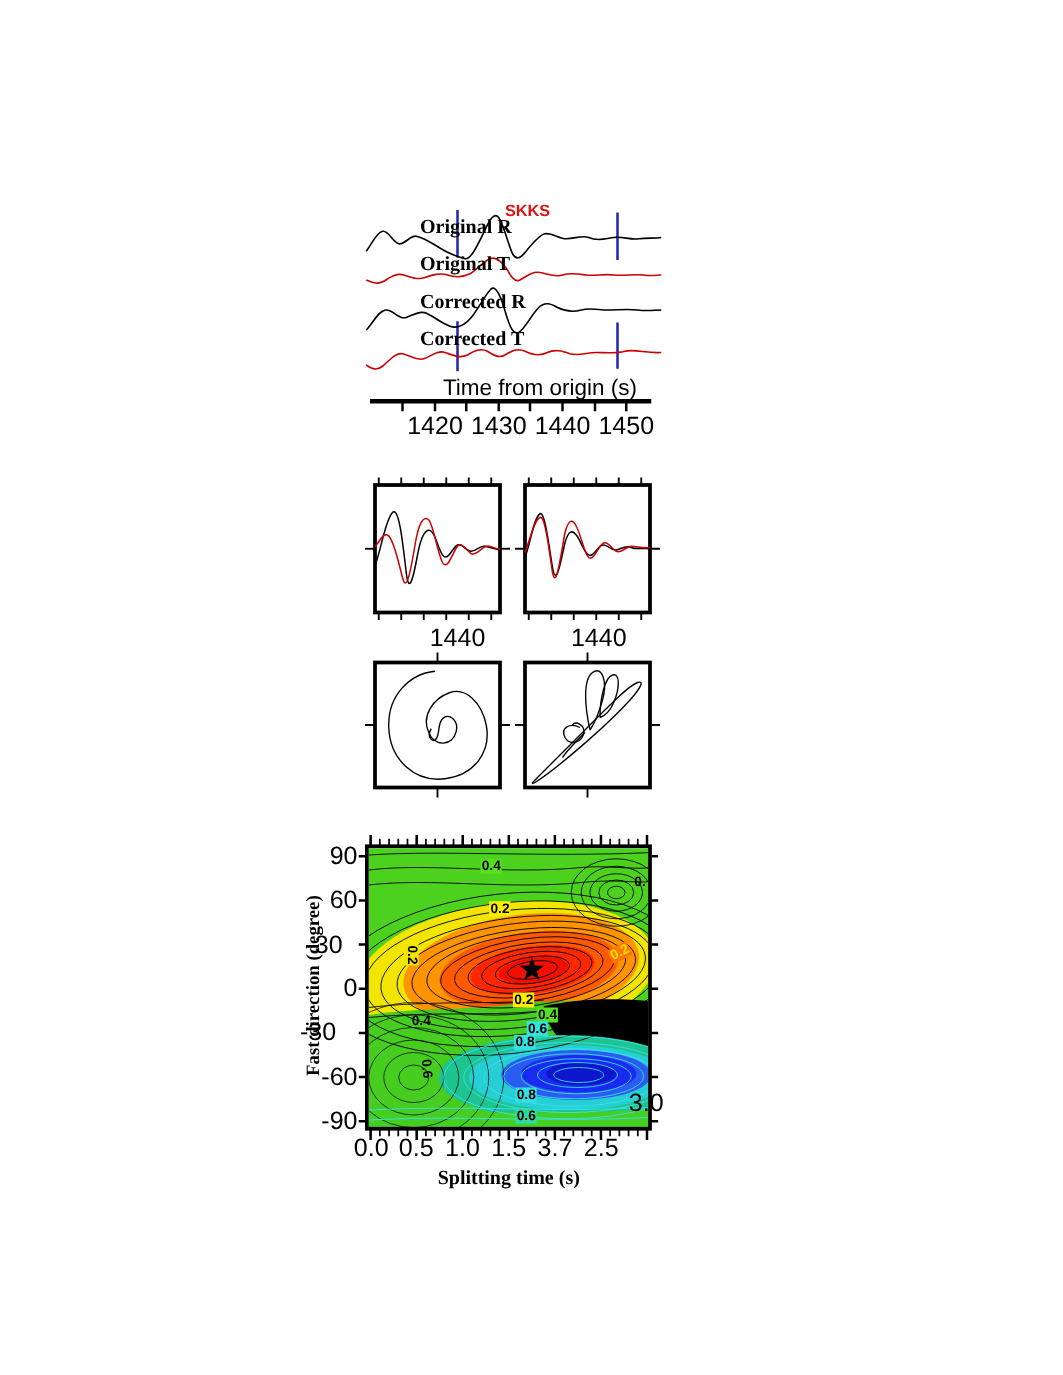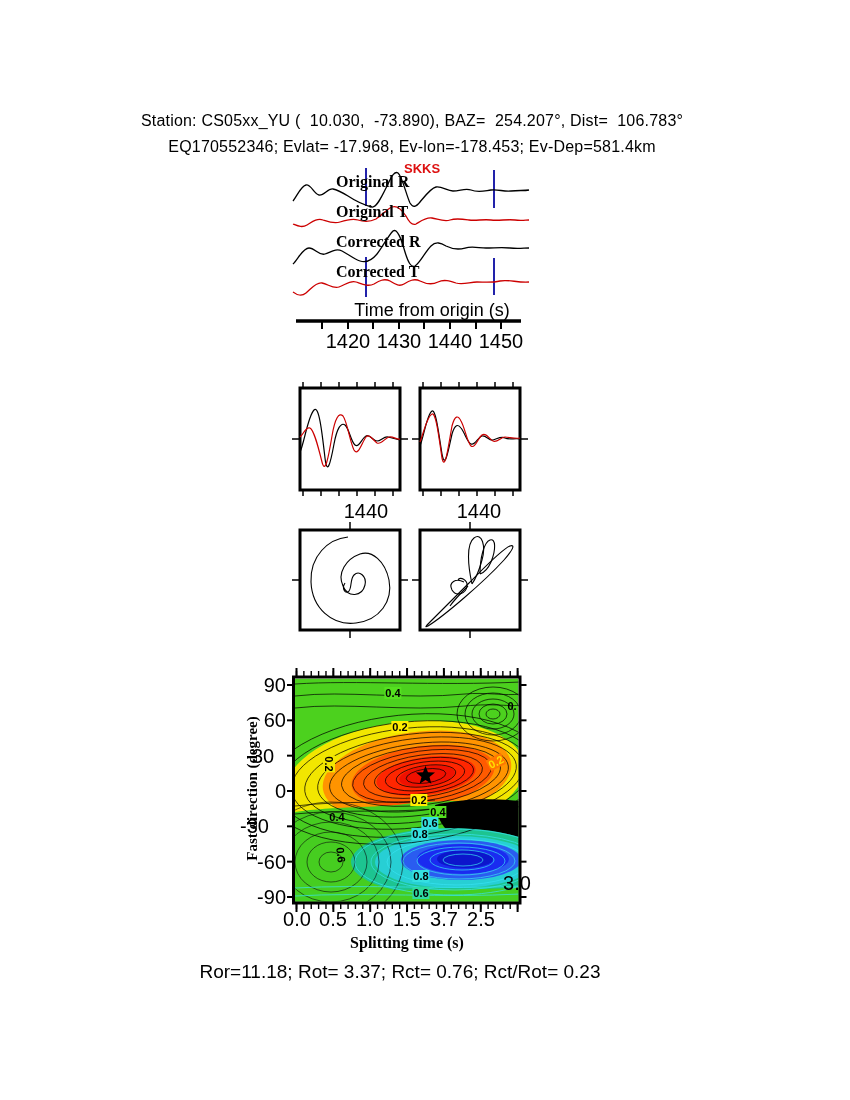--- a/index.html
+++ b/index.html
@@ -17,22 +17,20 @@
   .cttitle{font-size:15px;letter-spacing:-0.2px;}
   .chip{position:absolute;font:bold 11px "Liberation Sans",sans-serif;line-height:12px;
         padding:0 1px;transform:translate(-50%,-50%);}
   svg{display:block;}
 </style>
 </head>
 <body>
 
 <div id="canvas">
 
-  <div class="abs ctr hline pre" style="left:0;top:112;width:824px;top:112px">Station: CS05xx_YU (  10.030,  -73.890), BAZ=  254.207°, Dist=  106.783°</div>
-  <div class="abs ctr hline pre" style="left:0;top:138px;width:824px">EQ170552346; Evlat= -17.968, Ev-lon=-178.453; Ev-Dep=581.4km</div>
 
   <svg class="abs" style="left:288px;top:160px" width="246" height="142" viewBox="0 0 246 142">
 
     <g stroke="#2222aa" stroke-width="2">
       <line x1="78" y1="8" x2="78" y2="46"></line>
       <line x1="78" y1="97" x2="78" y2="137"></line>
       <line x1="206" y1="10" x2="206" y2="48"></line>
       <line x1="206" y1="98" x2="206" y2="135"></line>
     </g>
 
@@ -350,15 +348,14 @@
   <div class="abs ctr ticknum" style="left:277px;top:908px;width:40px">0.0</div>
   <div class="abs ctr ticknum" style="left:313px;top:908px;width:40px">0.5</div>
   <div class="abs ctr ticknum" style="left:350px;top:908px;width:40px">1.0</div>
   <div class="abs ctr ticknum" style="left:387px;top:908px;width:40px">1.5</div>
   <div class="abs ctr ticknum" style="left:424px;top:908px;width:40px">3.7</div>
   <div class="abs ctr ticknum" style="left:461px;top:908px;width:40px">2.5</div>
   <div class="abs ctr ticknum" style="left:497px;top:872px;width:40px">3.0</div>
 
   <div class="abs ctr serifbold" style="left:307px;top:934px;width:200px;font-size:16px">Splitting time (s)</div>
 
-  <div class="abs ctr pre" style="left:0;top:961px;width:800px;font-size:19px">Ror=11.18; Rot= 3.37; Rct= 0.76; Rct/Rot= 0.23</div>
 
 </div>
 
 </body></html>

